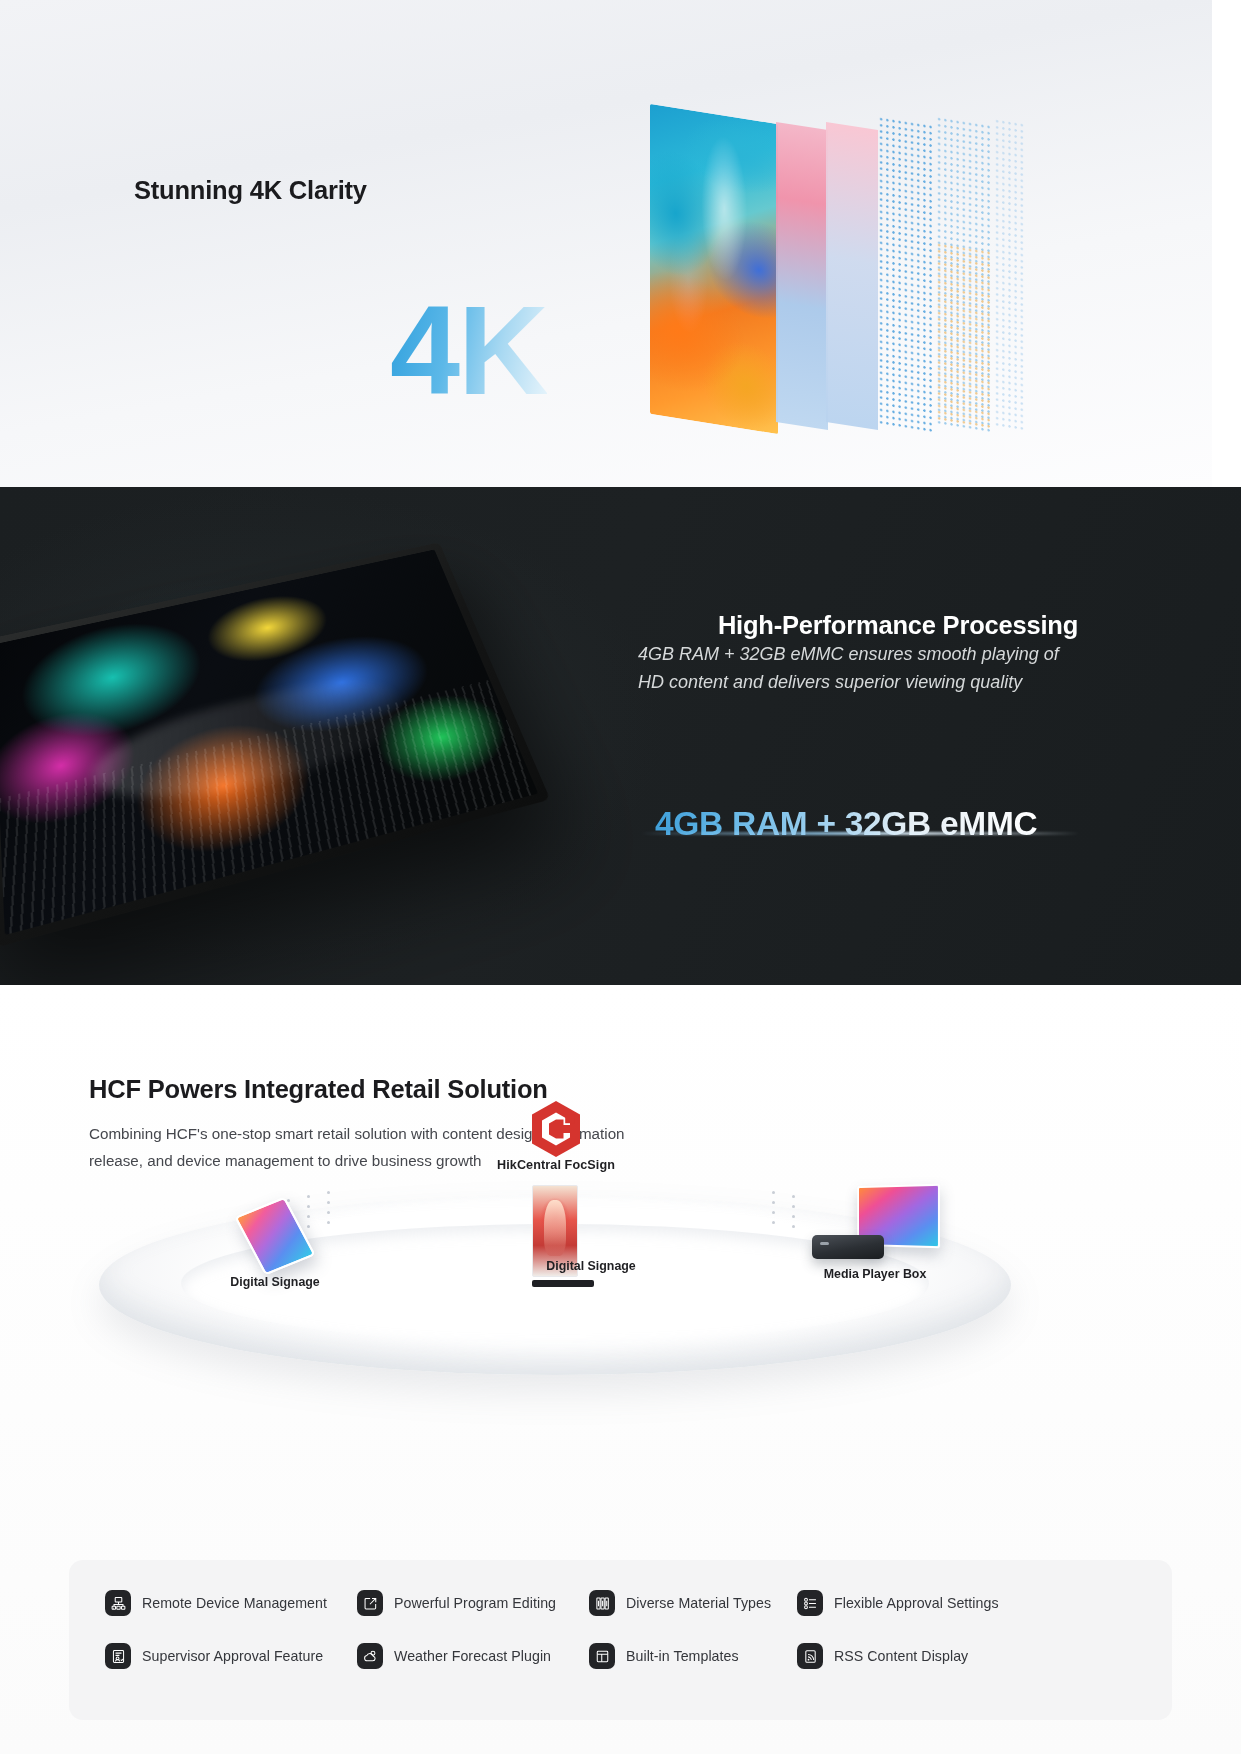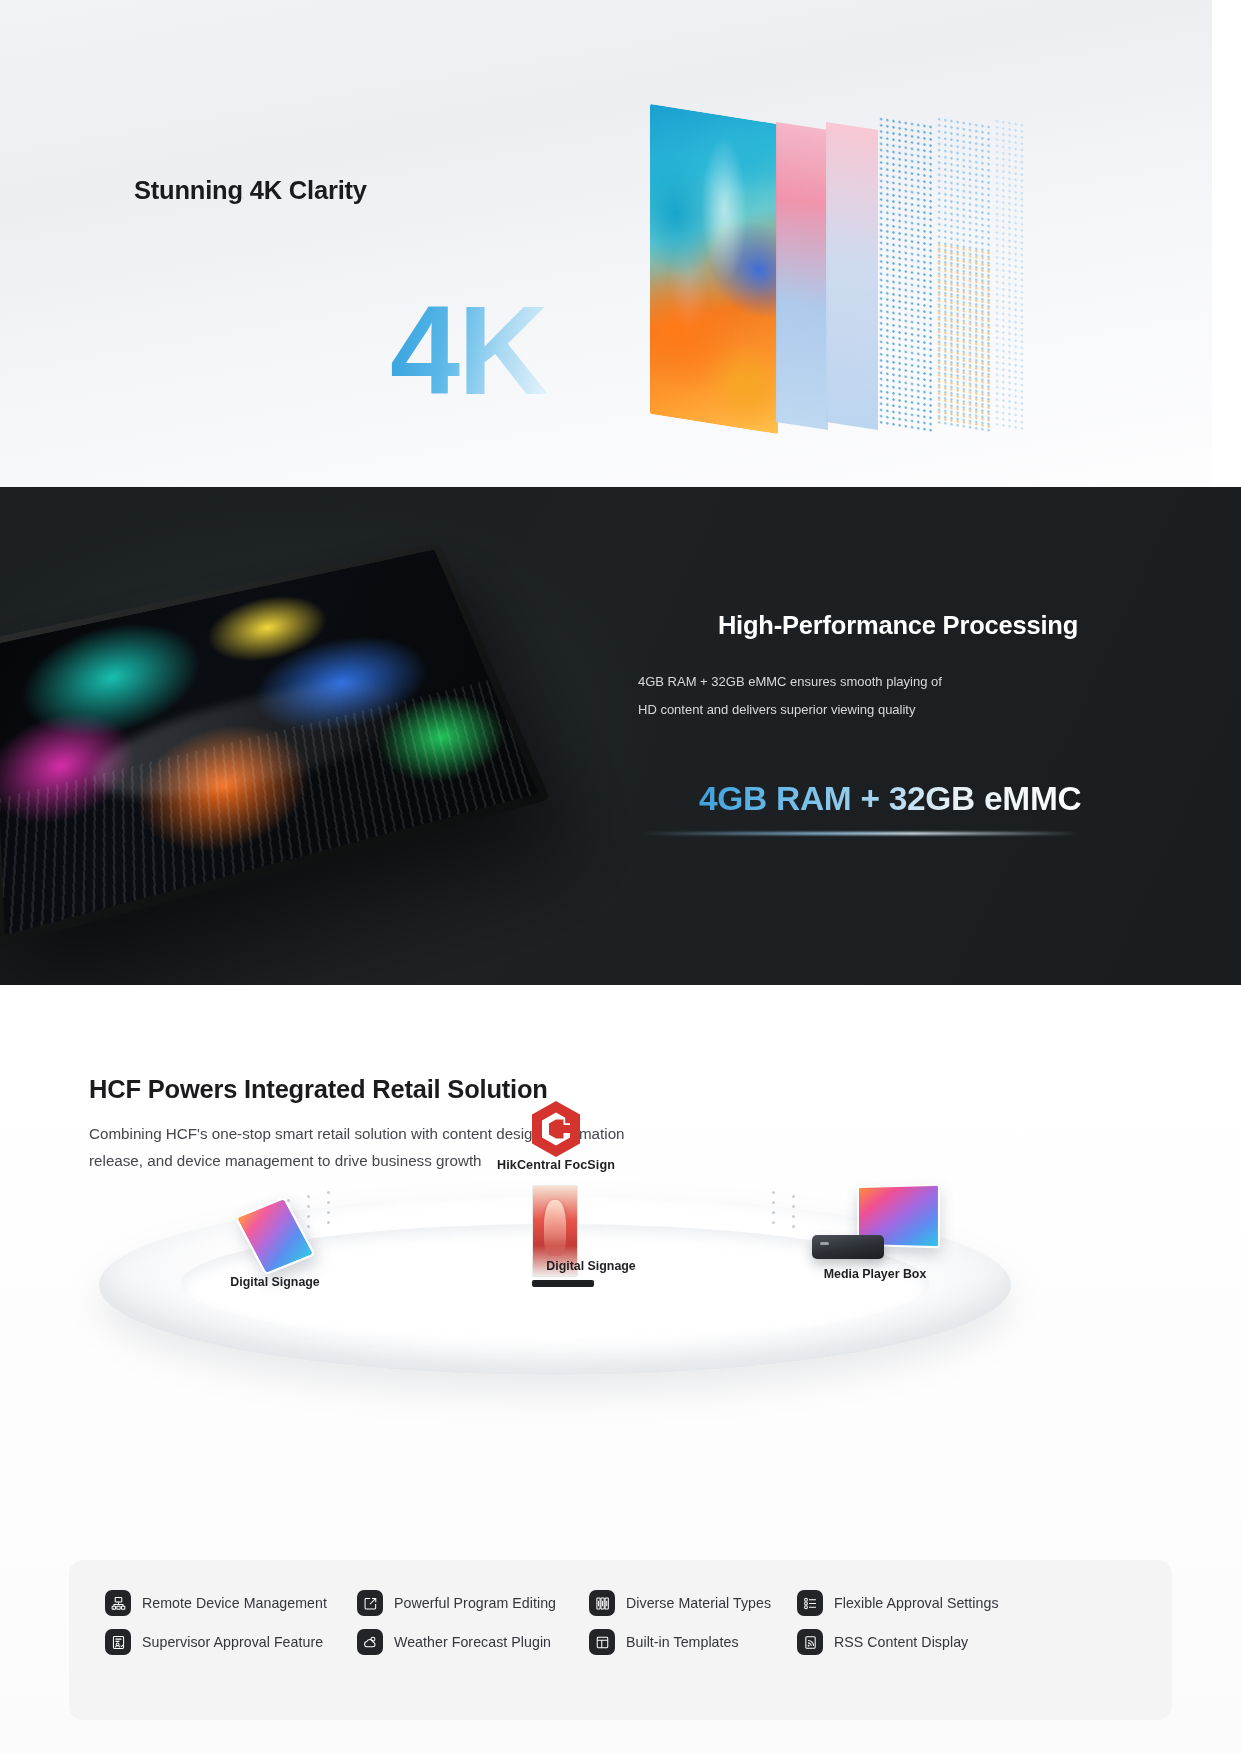--- a/index.html
+++ b/index.html
@@ -82,27 +82,27 @@
   
   .sec-perf {
     position: relative; width: 1241px; height: 498px;
     background:
       radial-gradient(ellipse 560px 340px at 22% 48%, #23292b 0%, rgba(35,41,43,0) 70%),
       linear-gradient(115deg, #1b1f21 0%, #1d2123 45%, #191d1f 100%);
     overflow: hidden;
   }
   .perf-text { position: absolute; left: 638px; top: 124px; width: 520px; }
   .h-title-d { font-size: 25.5px; font-weight: 700; color: #ffffff; letter-spacing: -0.2px; text-align: center; }
-  .h-sub-d { margin-top: 28px; font-size: 13px; line-height: 28px; color: #d6d9da; }
+  .h-sub-d { margin-top: 0; font-size: 18px; line-height: 28px; color: #d6d9da; font-style: italic; }
   .big-spec {
-    position: absolute; left: 655px; top: 293px;
+    position: absolute; left: 655px; top: 318px;
     font-size: 33.5px; font-weight: 700; letter-spacing: -0.3px; white-space: nowrap;
     background: linear-gradient(95deg, #3f9fd9 0%, #63b6e6 18%, #9fd0ee 44%, #e6eff5 66%, #ffffff 100%);
     -webkit-background-clip: text; background-clip: text;
-    color: transparent; margin-left: 44px; -webkit-text-fill-color: transparent;
+    color: transparent; -webkit-text-fill-color: transparent;
   }
   .spec-glow {
     position: absolute; left: 640px; top: 345px; width: 440px; height: 3px;
     background: linear-gradient(90deg, rgba(120,190,235,0) 0%, rgba(150,205,240,.85) 40%, rgba(225,240,250,.95) 62%, rgba(120,190,235,0) 100%);
     filter: blur(1.2px);
   }
 
   
   .tablet-wrap { position: absolute; left: -40px; top: 10px; width: 640px; height: 500px; }
   .tablet-body {
@@ -229,21 +229,21 @@
   }
 
   
   .feat-panel {
     position: absolute; left: 69px; top: 575px; width: 1103px; height: 160px;
     background: #f4f4f5; border-radius: 14px;
     padding: 30px 36px;
   }
   .feat-grid {
     display: grid; grid-template-columns: 252px 232px 208px 1fr;
-    row-gap: 13px; align-items: center; text-align: center;
+    row-gap: 27px; align-items: center; text-align: center;
   }
   .feat-item { display: flex; align-items: center; gap: 11px; }
   .feat-ico {
     width: 26px; height: 26px; border-radius: 7px; flex: 0 0 26px;
     background: #232427; display: flex; align-items: center; justify-content: center;
   }
   .feat-ico svg { display:block; }
   .feat-label { font-size: 14.2px; color: #34363b; letter-spacing: .05px; white-space: nowrap; }
 </style>
 </head>

